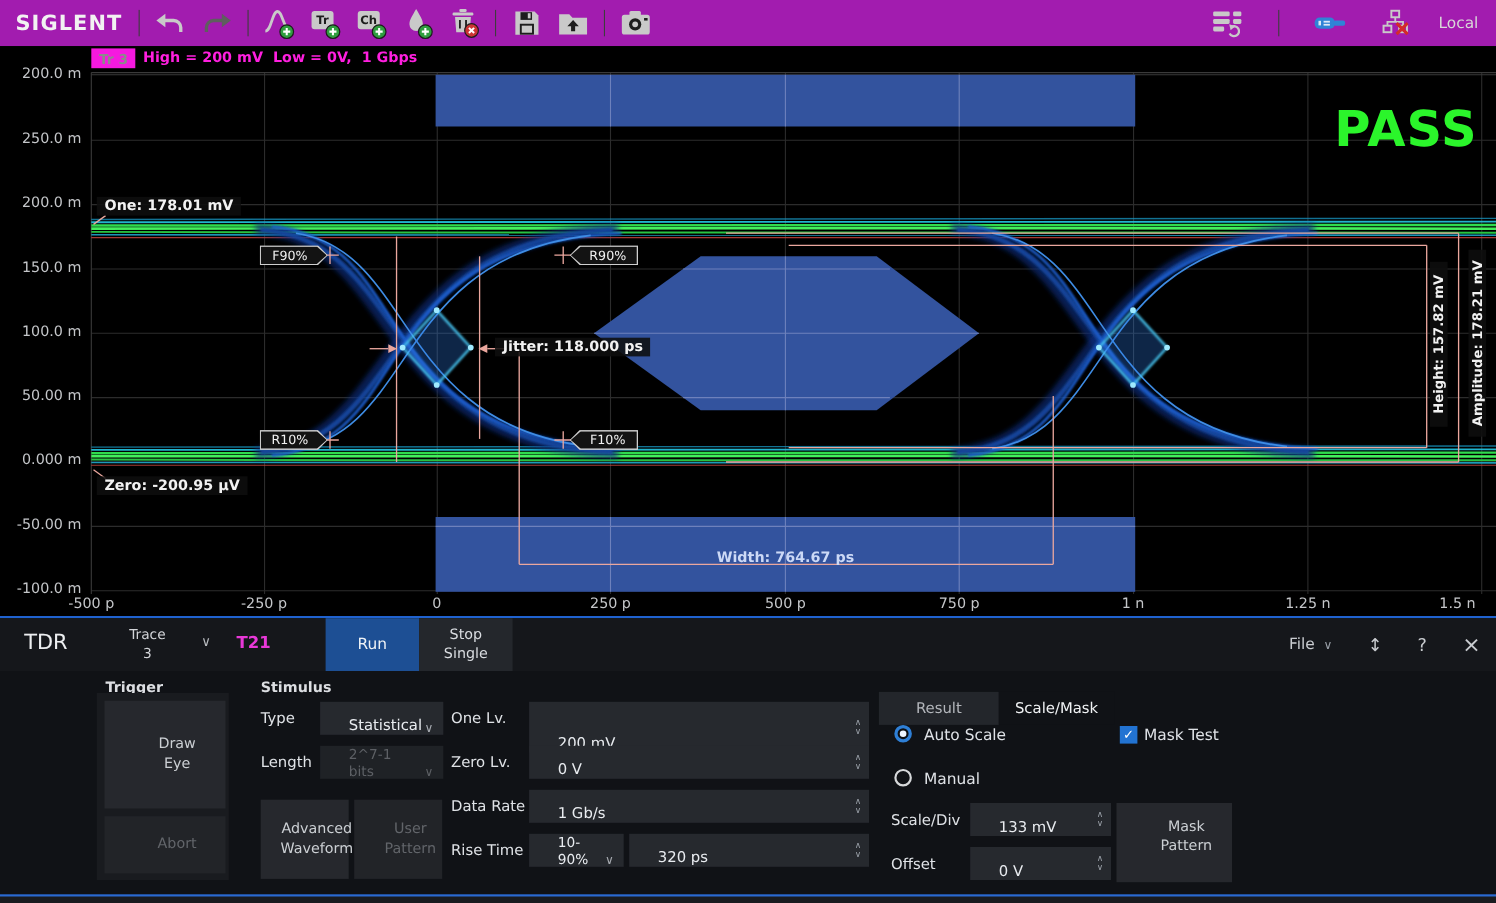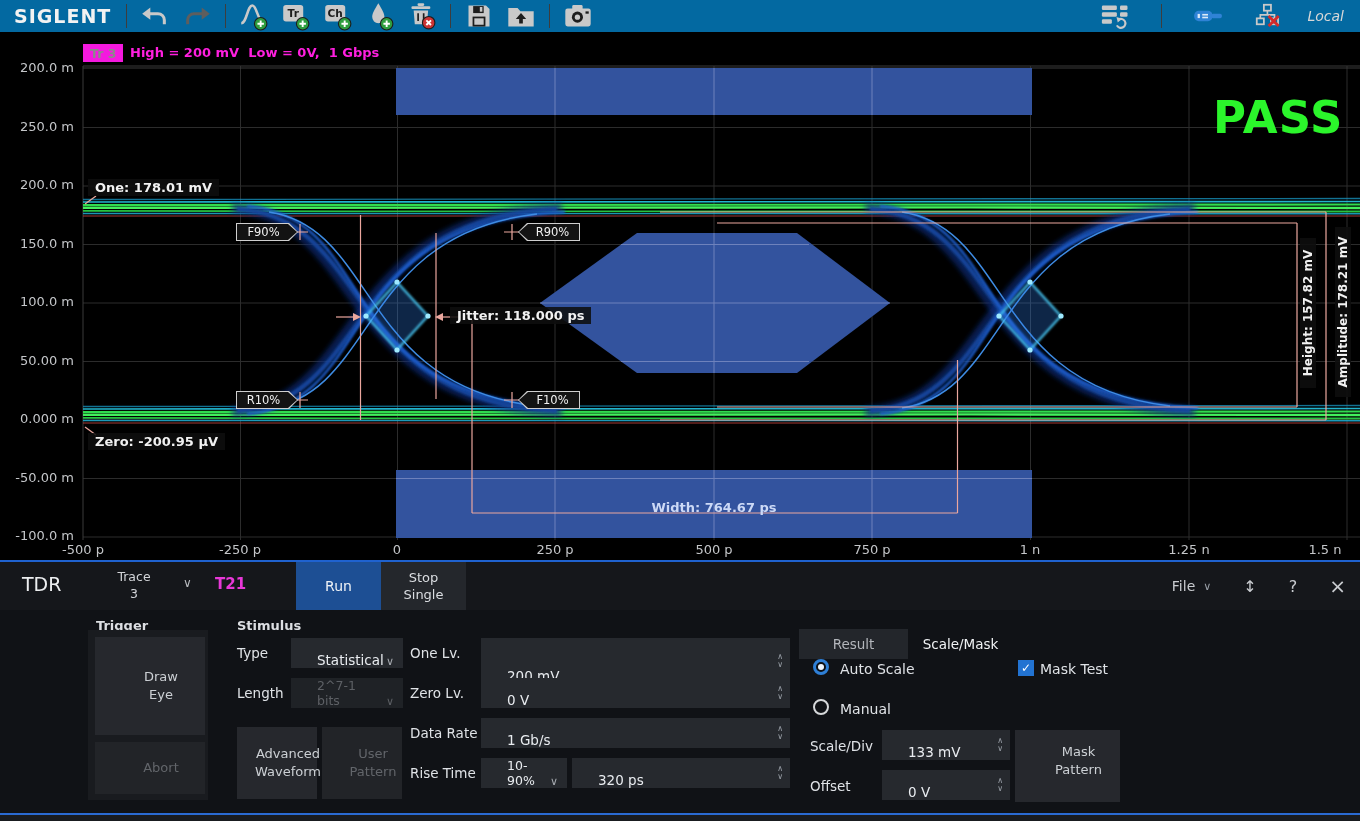--- a/index.html
+++ b/index.html
@@ -1,27 +1,27 @@
 <!DOCTYPE html>
 <html><head>
 <meta charset="utf-8">
 <style>
   html,body{margin:0;padding:0;background:#000;}
   *{box-sizing:border-box;}
   body{font-family:"DejaVu Sans","Liberation Sans",sans-serif;}
   #screen{position:relative;width:1360px;height:821px;background:#000;overflow:hidden;}
 
   
-  #toolbar{position:absolute;left:0;top:0;width:1360px;height:32px;background:#0369a1;display:flex;align-items:center;padding:0 10px;}
+  #toolbar{position:absolute;left:0;top:0;width:1360px;height:42px;background:#a21caf;display:flex;align-items:center;padding:0 10px;}
   .brand{color:#f2f2f2;font-size:19px;font-weight:bold;letter-spacing:1px;margin:0 8px 0 4px;}
   .tb-sep{width:1px;height:24px;background:#3d3d3d;margin:0 7px;}
   .tb-ico{width:36px;height:32px;display:flex;align-items:center;justify-content:center;margin:0 3px;}
   .tb-spacer{flex:1;}
   .tb-right{display:flex;align-items:center;gap:18px;margin-right:6px;}
-  .local-txt{color:#d8d8d8;font-size:14px;margin-left:0;font-style:italic;}
+  .local-txt{color:#d8d8d8;font-size:14px;margin-left:0;}
 
   
   #plot{position:absolute;left:0;top:42px;width:1360px;height:518px;background:#000;}
   #plot svg{position:absolute;left:0;top:0;}
   .tr-badge{position:absolute;left:83px;top:2px;height:18px;padding:0 7px;background:#f519df;color:#8a8a8a;font-size:12.5px;font-weight:bold;display:flex;align-items:center;}
   .tr-info{position:absolute;left:130px;top:3px;color:#ff1fdf;font-size:13px;font-weight:600;white-space:pre;}
   .pass{position:absolute;left:1213px;top:49px;color:#2bf52b;font-size:45px;font-weight:bold;letter-spacing:1px;}
   .ytick{position:absolute;left:0;width:74px;text-align:right;color:#c4c6c9;font-size:13px;}
   .xtick{position:absolute;top:500px;width:70px;text-align:center;color:#c4c6c9;font-size:13px;}
   .meas{position:absolute;background:rgba(14,14,14,.87);color:#f2f2f2;font-size:13px;font-weight:600;padding:1px 7px;white-space:nowrap;}

